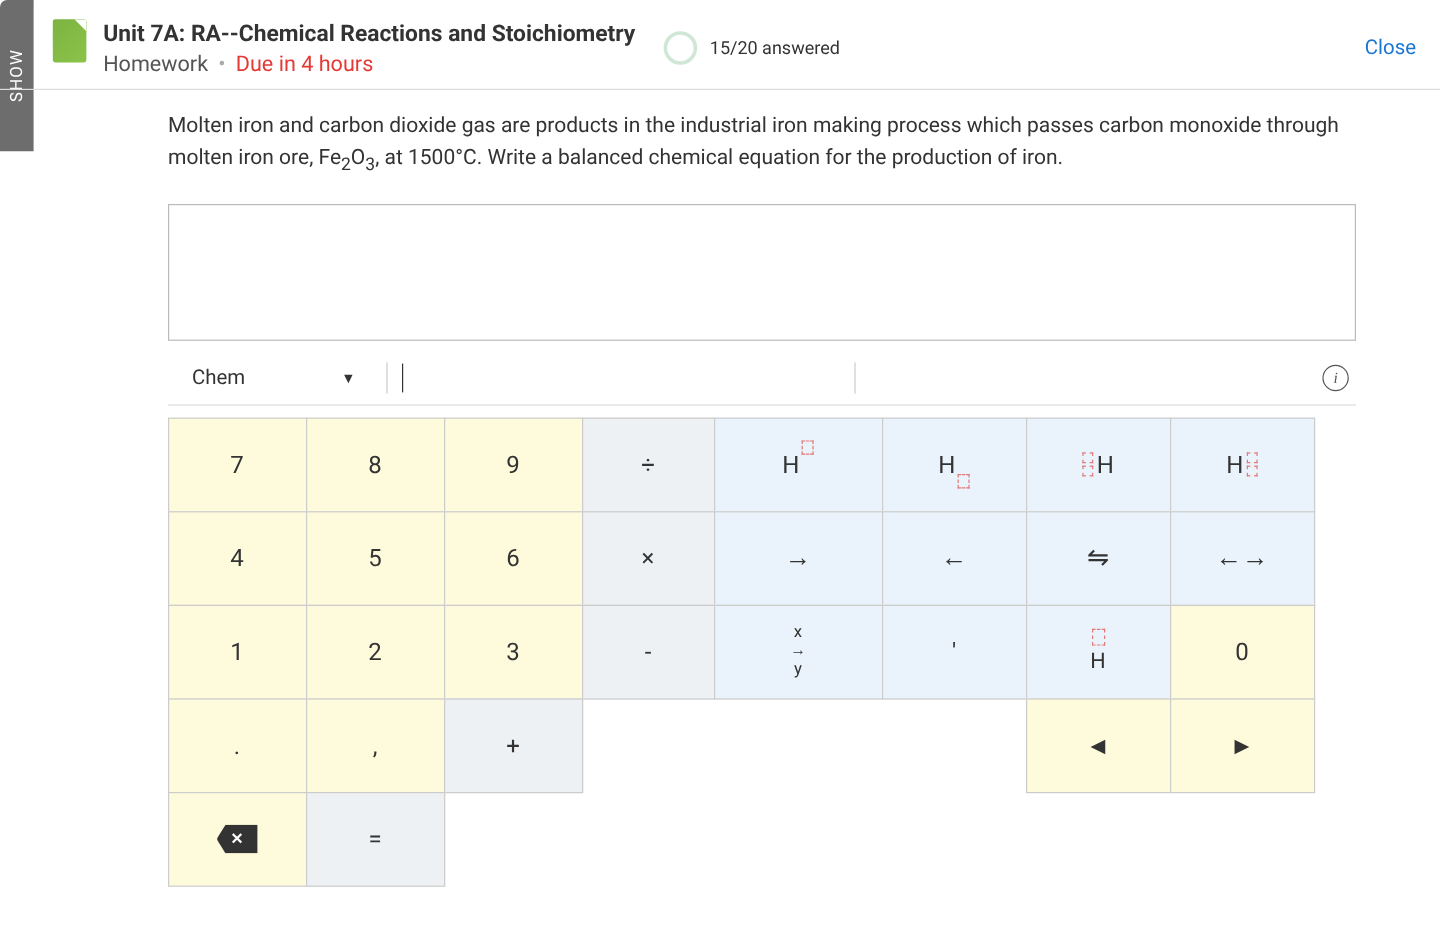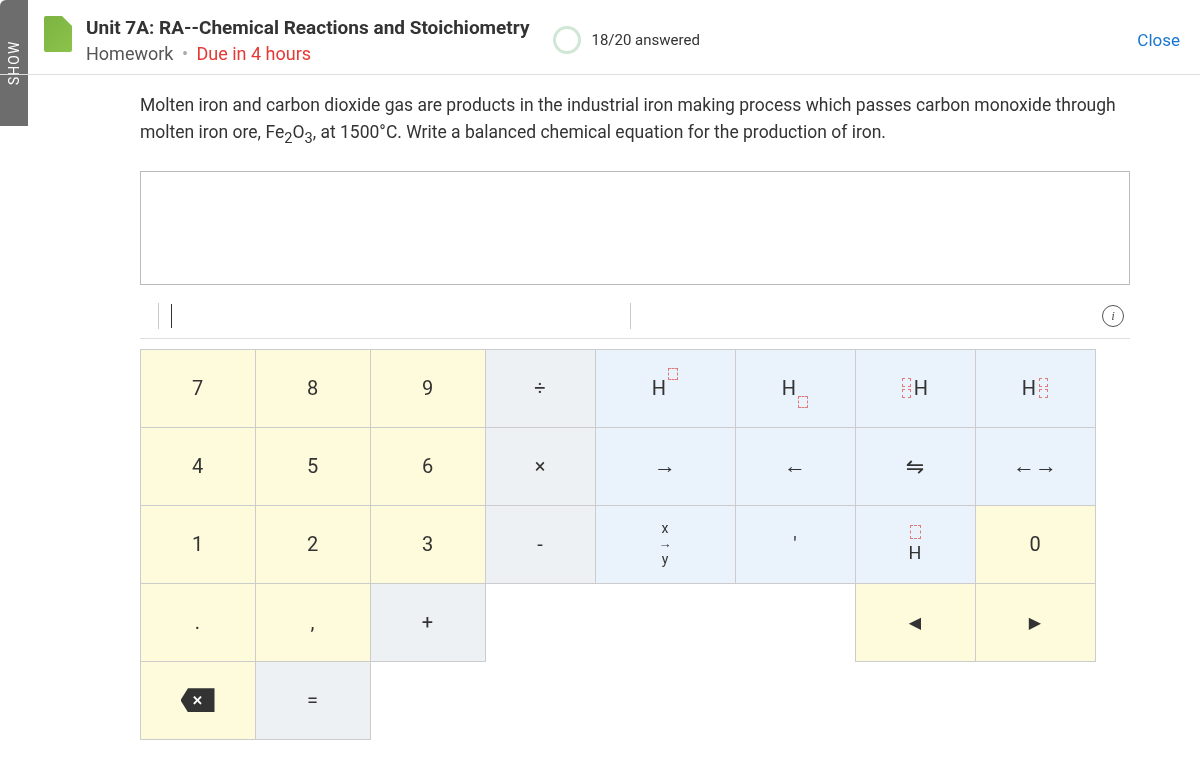--- a/index.html
+++ b/index.html
@@ -237,36 +237,40 @@
   <div class="header-left">
     <div class="title">Unit 7A: RA--Chemical Reactions and Stoichiometry</div>
     <div class="sub">
       <span>Homework</span>
       <span class="dot">•</span>
       <span class="due">Due in 4 hours</span>
     </div>
   </div>
   <div class="progress-wrap">
     <div class="progress-ring"></div>
-    <div class="progress-text">18/20 answered</div>
+    <div class="progress-text">15/20 answered</div>
   </div>
   <div class="close-link">Close</div>
 </div>
 
 <div class="divider"></div>
 
 <div class="content">
 
   <div class="question">
     <span>Molten iron and carbon dioxide gas are products in the industrial iron making process which passes carbon monoxide through molten iron ore, Fe</span><sub>2</sub><span>O</span><sub>3</sub><span>, at 1500°C.  Write a balanced chemical equation for the production of iron.</span>
   </div>
 
   <div class="answer-box"></div>
 
   <div class="toolbar">
+    <div class="chem-select">
+      <span>Chem</span>
+      <span class="caret">▼</span>
+    </div>
     <div class="toolbar-sep"></div>
     <div class="cursor-line"></div>
     <div class="toolbar-sep2" style="margin-left:auto"></div>
     <div class="info-icon">i</div>
   </div>
 
   <div class="keypad">
 
     <div class="key num">7</div>
     <div class="key num">8</div>

